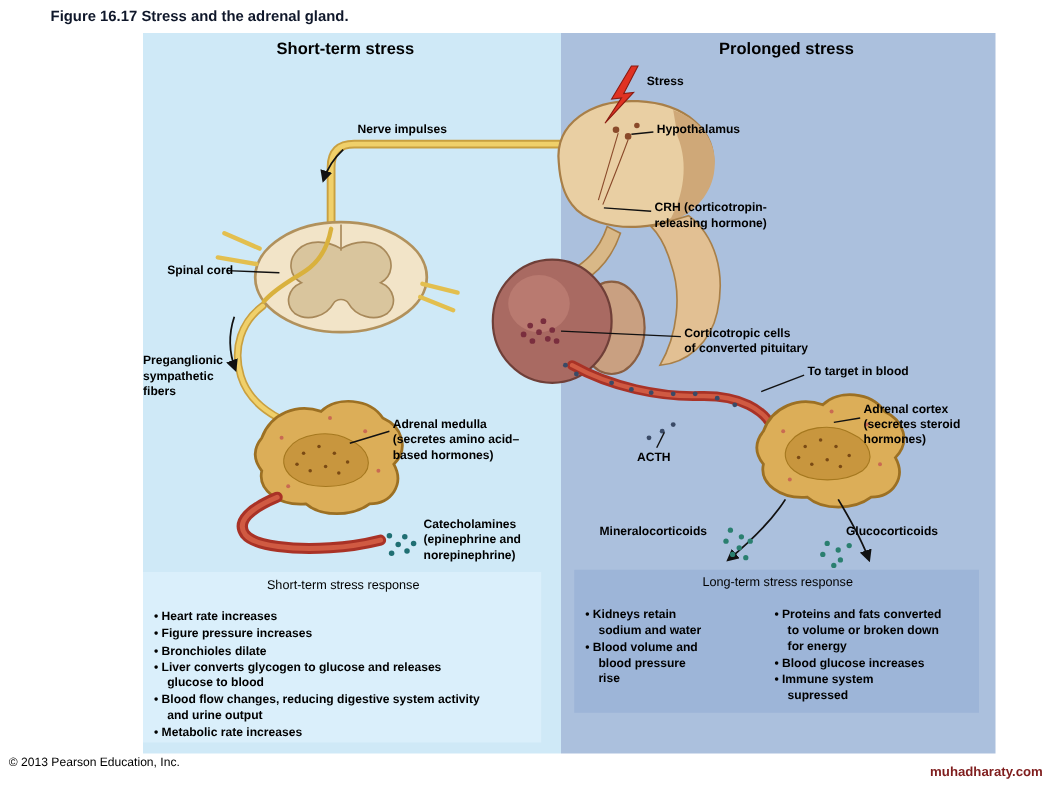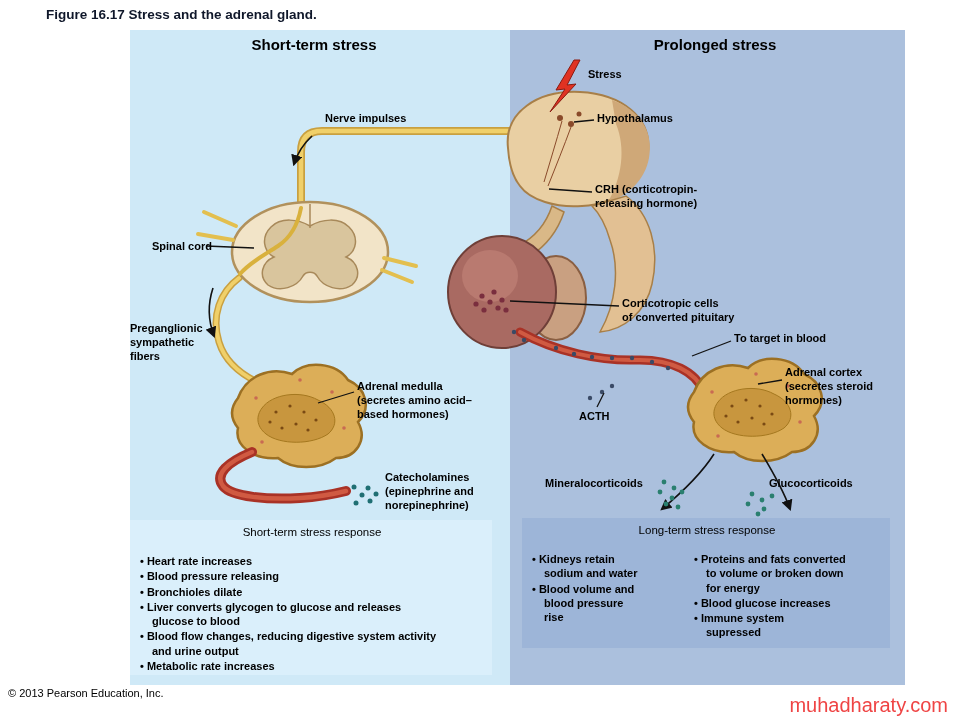--- a/index.html
+++ b/index.html
@@ -13,25 +13,25 @@
   .panel-title{position:absolute;top:36px;font-weight:bold;font-size:15px;text-align:center;color:#000}
   .panel-title.lefthdr{left:130px;width:368px}
   .panel-title.righthdr{left:510px;width:410px}
   svg.art{position:absolute;left:0;top:0}
   .lbl{position:absolute;font-size:11px;font-weight:bold;line-height:1.27;white-space:pre-line;color:#000}
   .resp-box{position:absolute;font-size:11px;line-height:1.3;color:#000}
   .short-box{left:130px;top:520px;width:362px;height:155px;background:#daeffb;padding:5px 8px 5px 10px}
   .long-box{left:522px;top:518px;width:368px;height:130px;background:#9db5d8;padding:5px 8px 5px 10px}
   .resp-title{text-align:center;font-size:11.5px;margin-bottom:14px;font-weight:normal}
   .bullet-item{padding-left:12px;text-indent:-12px;font-weight:bold;margin-bottom:1px;white-space:pre-line}
-  .cols{display:flex;gap:12px}
+  .cols{display:flex;gap:22px}
   .col1{width:150px}
   .col2{flex:1}
   .copyright{position:absolute;left:8px;top:687px;font-size:11px;color:#000}
-  .watermark{position:absolute;right:12px;top:694px;font-size:20px;font-weight:normal;color:#ef4444;text-decoration:none}
+  .watermark{position:absolute;right:12px;top:694px;font-size:12px;font-weight:bold;color:#7f1d1d;text-decoration:none}
 </style>
 </head>
 <body>
 
 <div class="stage">
 
   <div class="figure-title">Figure 16.17  Stress and the adrenal gland.</div>
 
   <div class="panel panel-left"></div>
   <div class="panel panel-right"></div>
@@ -237,21 +237,21 @@
 (secretes steroid
 hormones)</div>
   <div class="lbl" style="left:579px;top:410px">ACTH</div>
   <div class="lbl" style="left:545px;top:477px">Mineralocorticoids</div>
   <div class="lbl" style="left:769px;top:477px">Glucocorticoids</div>
 
   <div class="resp-box short-box">
     <div class="resp-title">Short-term stress response</div>
     <div>
         <div class="bullet-item">• Heart rate increases</div>
-        <div class="bullet-item">• Blood pressure releasing</div>
+        <div class="bullet-item">• Figure pressure increases</div>
         <div class="bullet-item">• Bronchioles dilate</div>
         <div class="bullet-item">• Liver converts glycogen to glucose and releases
 glucose to blood</div>
         <div class="bullet-item">• Blood flow changes, reducing digestive system activity
 and urine output</div>
         <div class="bullet-item">• Metabolic rate increases</div>
       </div>
   </div>
 
   <div class="resp-box long-box">

